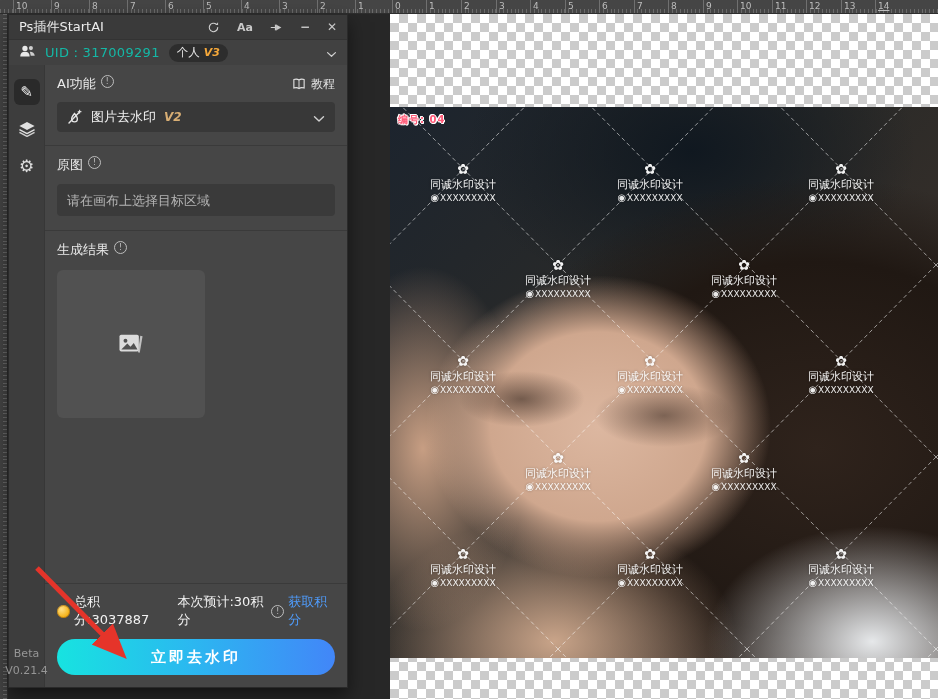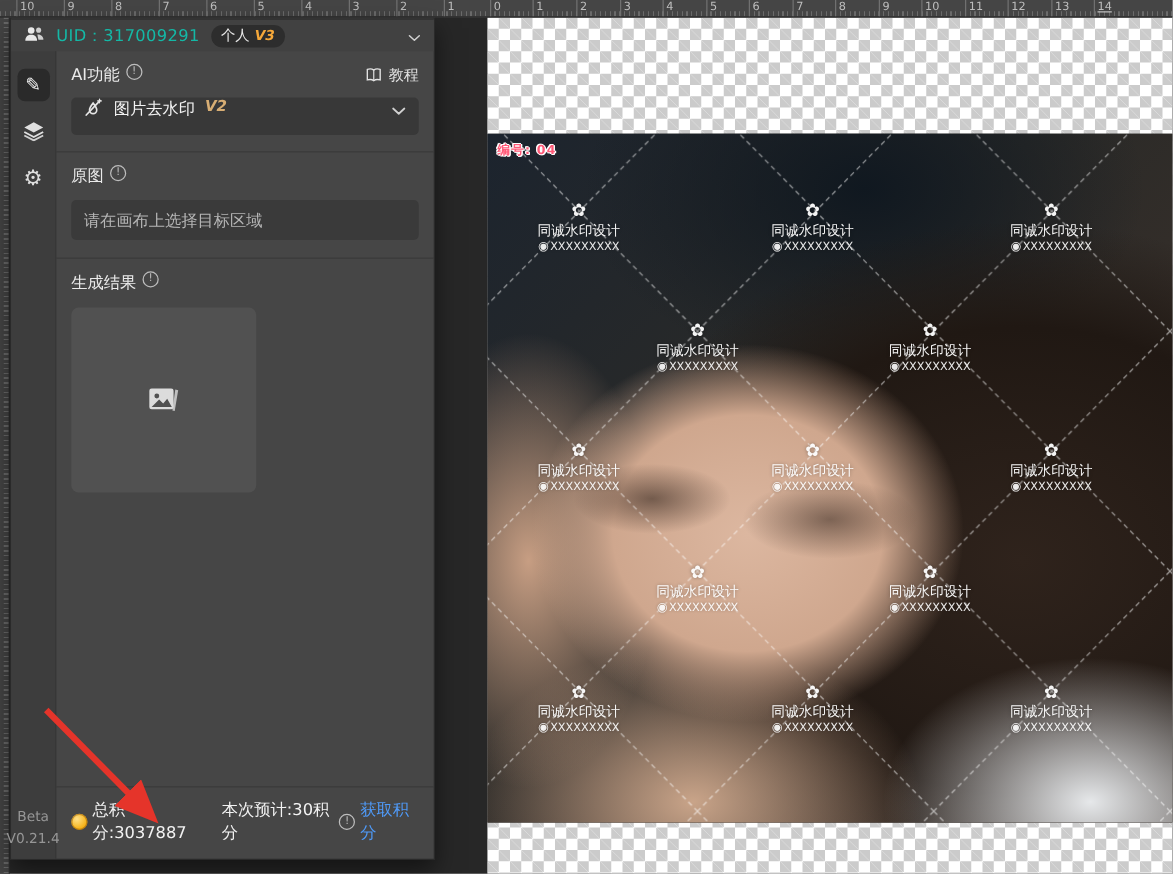--- a/index.html
+++ b/index.html
@@ -113,21 +113,21 @@
   .info {
     width:13px; height:13px; border:1px solid #bdbdbd; border-radius:50%;
     display:inline-flex; align-items:center; justify-content:center; flex:0 0 auto;
   }
   .info::after { content:"!"; font-size:8.5px; color:#bdbdbd; line-height:1; }
   .tutorial { margin-left:auto; display:flex; align-items:center; gap:5px;
     font-size:12px; color:#e2e2e2; cursor:pointer; }
 
   .dropdown {
     margin:2px 12px 13px; height:30px; background:#383838; border-radius:4px;
-    display:flex; padding:0 10px; gap:8px; cursor:pointer;
+    display:flex; align-items:center; padding:0 10px; gap:8px; cursor:pointer;
   }
   .dd-label { font-size:13px; color:#f2f2f2; }
   .dd-ver { font-size:12px; font-weight:bold; font-style:italic; color:#d8ae74; }
   .dd-chev { margin-left:auto; }
   .divider { height:1px; background:#3a3a3a; flex:0 0 auto; }
 
   .input {
     margin:3px 12px 14px; height:32px; width:calc(100% - 24px);
     background:#3a3a3a; border:none; border-radius:4px; outline:none;
     color:#bdbdbd; font-size:13px; padding:0 10px;
@@ -295,20 +295,41 @@
           <div class="wm-n">同诚水印设计</div>
           <div class="wm-i"><span class="cam">◉</span>XXXXXXXXX</div>
         </div>
       </div>
     <div class="photo-label">编号: 04</div>
   </div>
 </div>
 
 <div class="panel">
 
+  <div class="titlebar">
+    <span class="title">Ps插件StartAI</span>
+    <span class="tb-icons">
+      <span>
+        <svg width="13" height="13" viewBox="0 0 16 16">
+            <path class="ln" d="M13.2 8a5.2 5.2 0 1 1-1.6-3.8"></path>
+            <path d="M13.6 1.6 v3.2 h-3.2 z" fill="#c9c9c9"></path>
+          </svg>
+      </span>
+      <span class="tb-text">Aa</span>
+      <span>
+        <svg width="13" height="13" viewBox="0 0 16 16">
+            <path d="M14 8 L8 4.5 v7 Z" fill="#c9c9c9"></path>
+            <rect x="6" y="4.5" width="2.4" height="7" fill="#c9c9c9"></rect>
+            <path class="ln" d="M1.5 8 h4.5"></path>
+          </svg>
+      </span>
+      <span class="tb-min">−</span>
+      <span class="tb-x">✕</span>
+    </span>
+  </div>
 
   <div class="uidrow">
     <span>
       <svg width="17" height="14" viewBox="0 0 20 16">
         <circle cx="7" cy="5" r="3.1" fill="#e8e8e8"></circle>
         <path d="M1.5 14.5 C1.5 10.5 4 9 7 9 C10 9 12.5 10.5 12.5 14.5 Z" fill="#e8e8e8"></path>
         <circle cx="14" cy="4.6" r="2.4" fill="#e8e8e8" opacity=".85"></circle>
         <path d="M12.8 8.8 C15.5 8.6 18.3 10 18.5 13.6 L13.8 13.6" fill="#e8e8e8" opacity=".85"></path>
       </svg>
     </span>
@@ -404,20 +425,21 @@
 
       <div class="footer">
         <div class="points">
           <span class="coin"></span>
           <span>总积分:3037887</span>
           <span style="width:5px"></span>
           <span>本次预计:30积分</span>
           <span class="info pts-info"></span>
           <span class="get-points">获取积分</span>
         </div>
+        <button class="cta">立即去水印</button>
       </div>
     </div>
   </div>
 </div>
 
 <svg class="arrow-layer">
   <defs>
     <marker id="ah" markerWidth="7" markerHeight="7" refX="4.5" refY="3" orient="auto">
       <path d="M0 0 L7 3 L0 6 Z" fill="#e5342a"></path>
     </marker>

